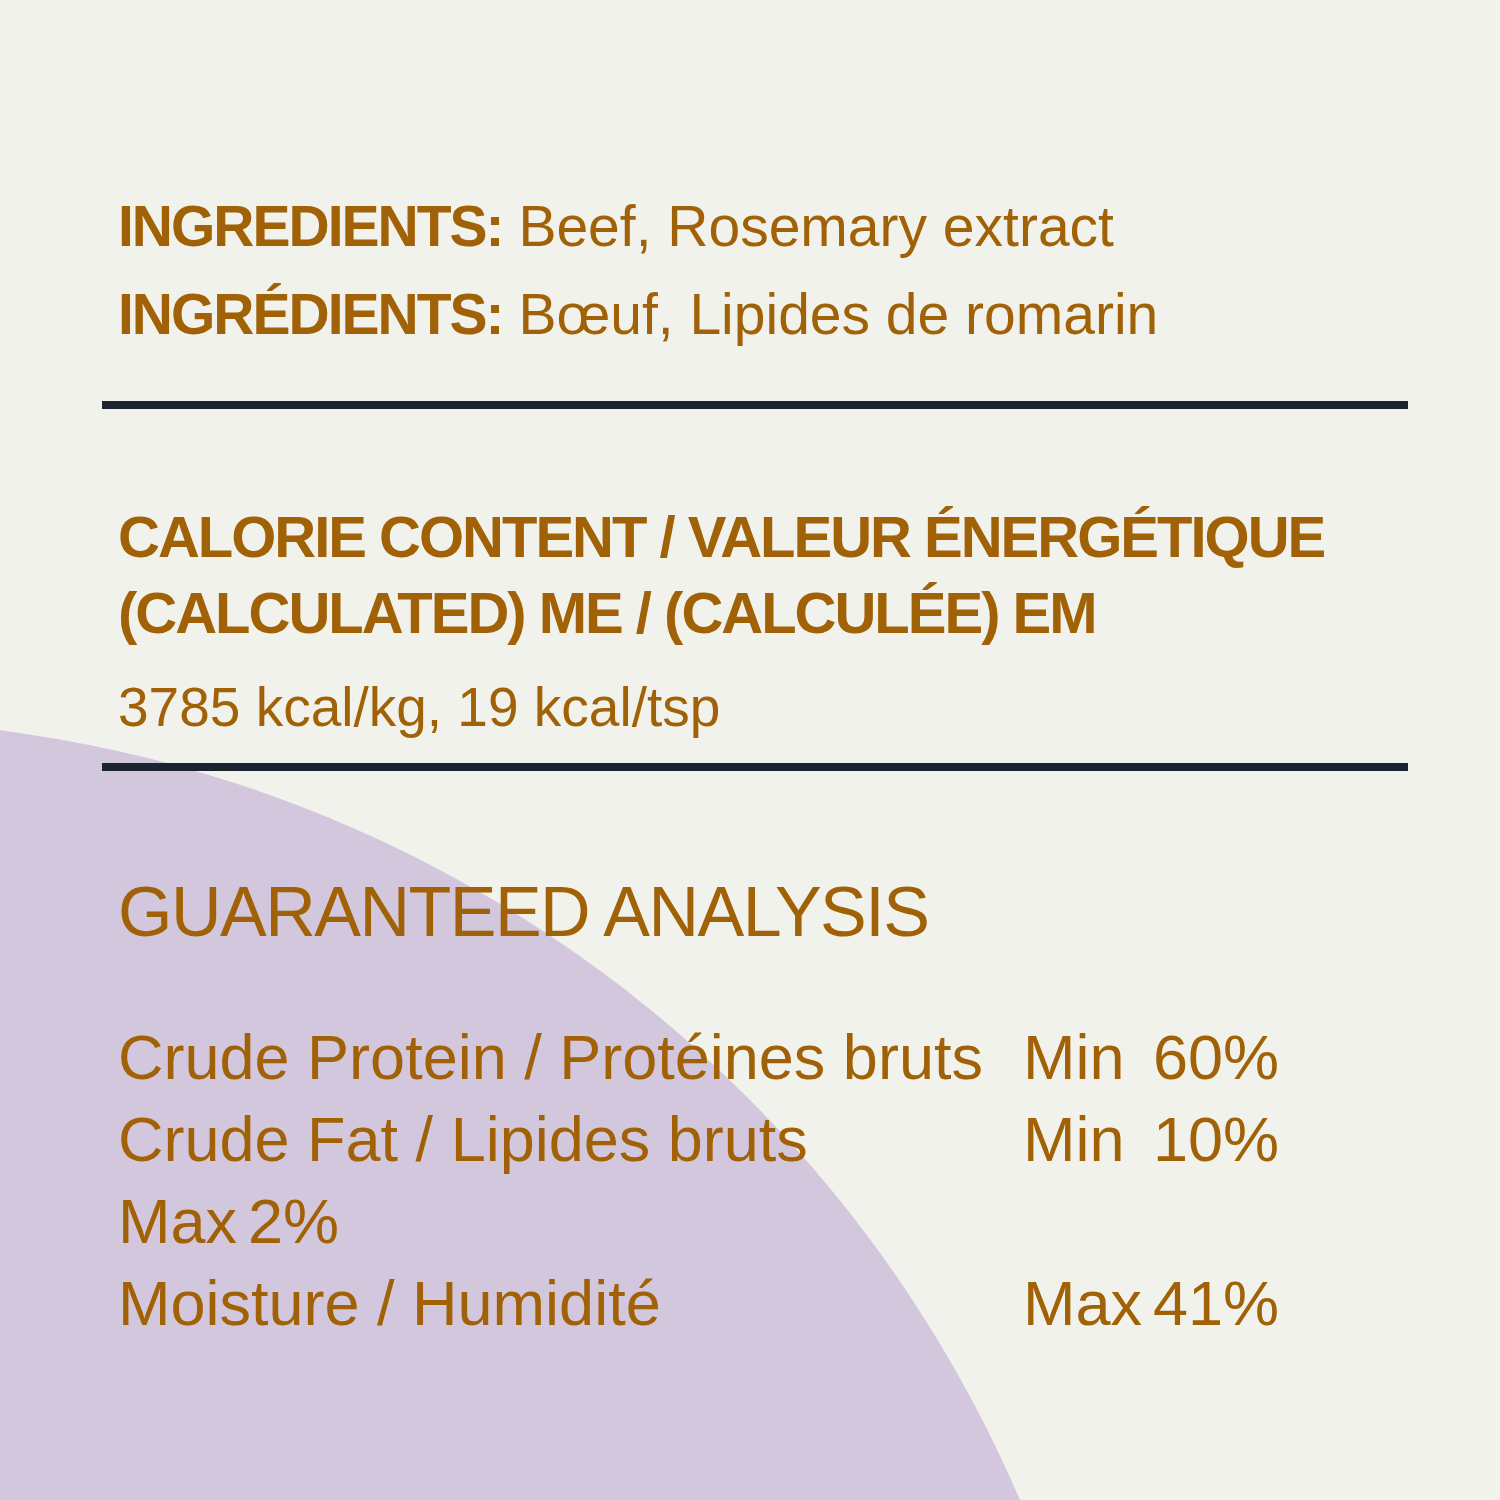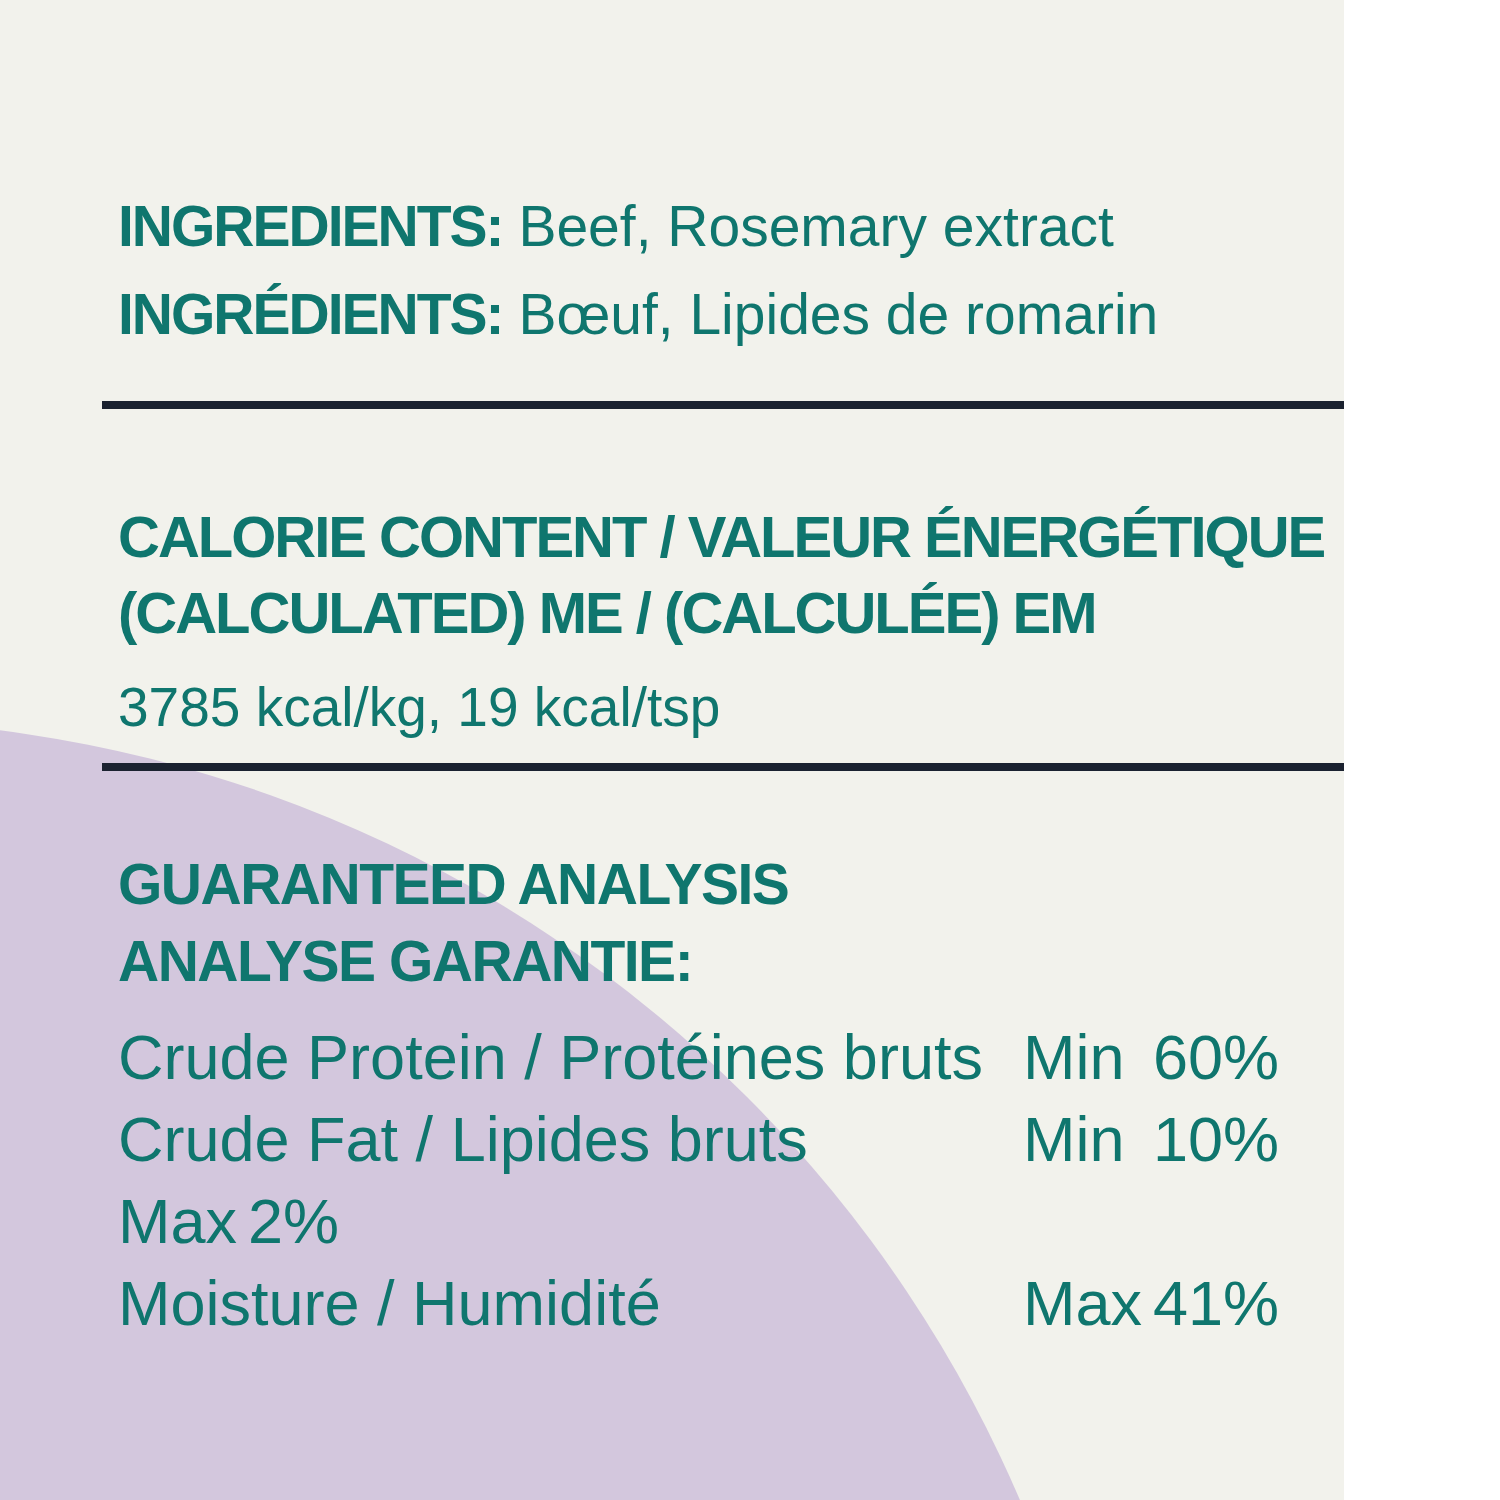--- a/index.html
+++ b/index.html
@@ -1,25 +1,25 @@
 <!DOCTYPE html>
 <html><head>
 <meta charset="utf-8">
 <style>
   * { margin: 0; padding: 0; box-sizing: border-box; }
   html, body { width: 1500px; height: 1500px; }
   body { font-family: "Liberation Sans", sans-serif; }
 
   .canvas {
     position: relative;
-    width: 1344px;
+    width: 1500px;
     height: 1500px;
     background: #f2f2ec;
     overflow: hidden;
-    color: #0f766e;
+    color: #a16207;
   }
 
   
   .circle {
     position: absolute;
     left: -1450px;
     top: 720px;
     width: 2574px;
     height: 2574px;
     border-radius: 50%;
@@ -64,23 +64,23 @@
   }
   .calorie .value {
     margin-top: 24px;
     font-size: 55px;
     line-height: 64px;
   }
 
   
   .ga-heading {
     position: absolute;
-    top: 846px; left: 118px; right: 60px;
-    font-size: 57px;
-    font-weight: bold;
+    top: 874px; left: 118px; right: 60px;
+    font-size: 70px;
+    font-weight: normal;
     letter-spacing: -1.5px;
     line-height: 77px;
     white-space: nowrap;
   }
 
   .ga-table {
     position: absolute;
     top: 1016px; left: 118px;
     width: 1195px;
     font-size: 63px;
@@ -116,21 +116,20 @@
         <div>CALORIE CONTENT / VALEUR ÉNERGÉTIQUE</div>
         <div>(CALCULATED) ME / (CALCULÉE) EM</div>
       </div>
       <div class="value">3785 kcal/kg, 19 kcal/tsp</div>
     </div>
 
     <div class="divider divider-2"></div>
 
     <div class="ga-heading">
       <div>GUARANTEED ANALYSIS</div>
-      <div>ANALYSE GARANTIE:</div>
     </div>
 
     <div class="ga-table">
 
       <div class="ga-row">
         <span class="name">Crude Protein / Protéines bruts</span>
         <span class="qualifier">Min</span>
         <span class="value">60%</span>
       </div>
 

